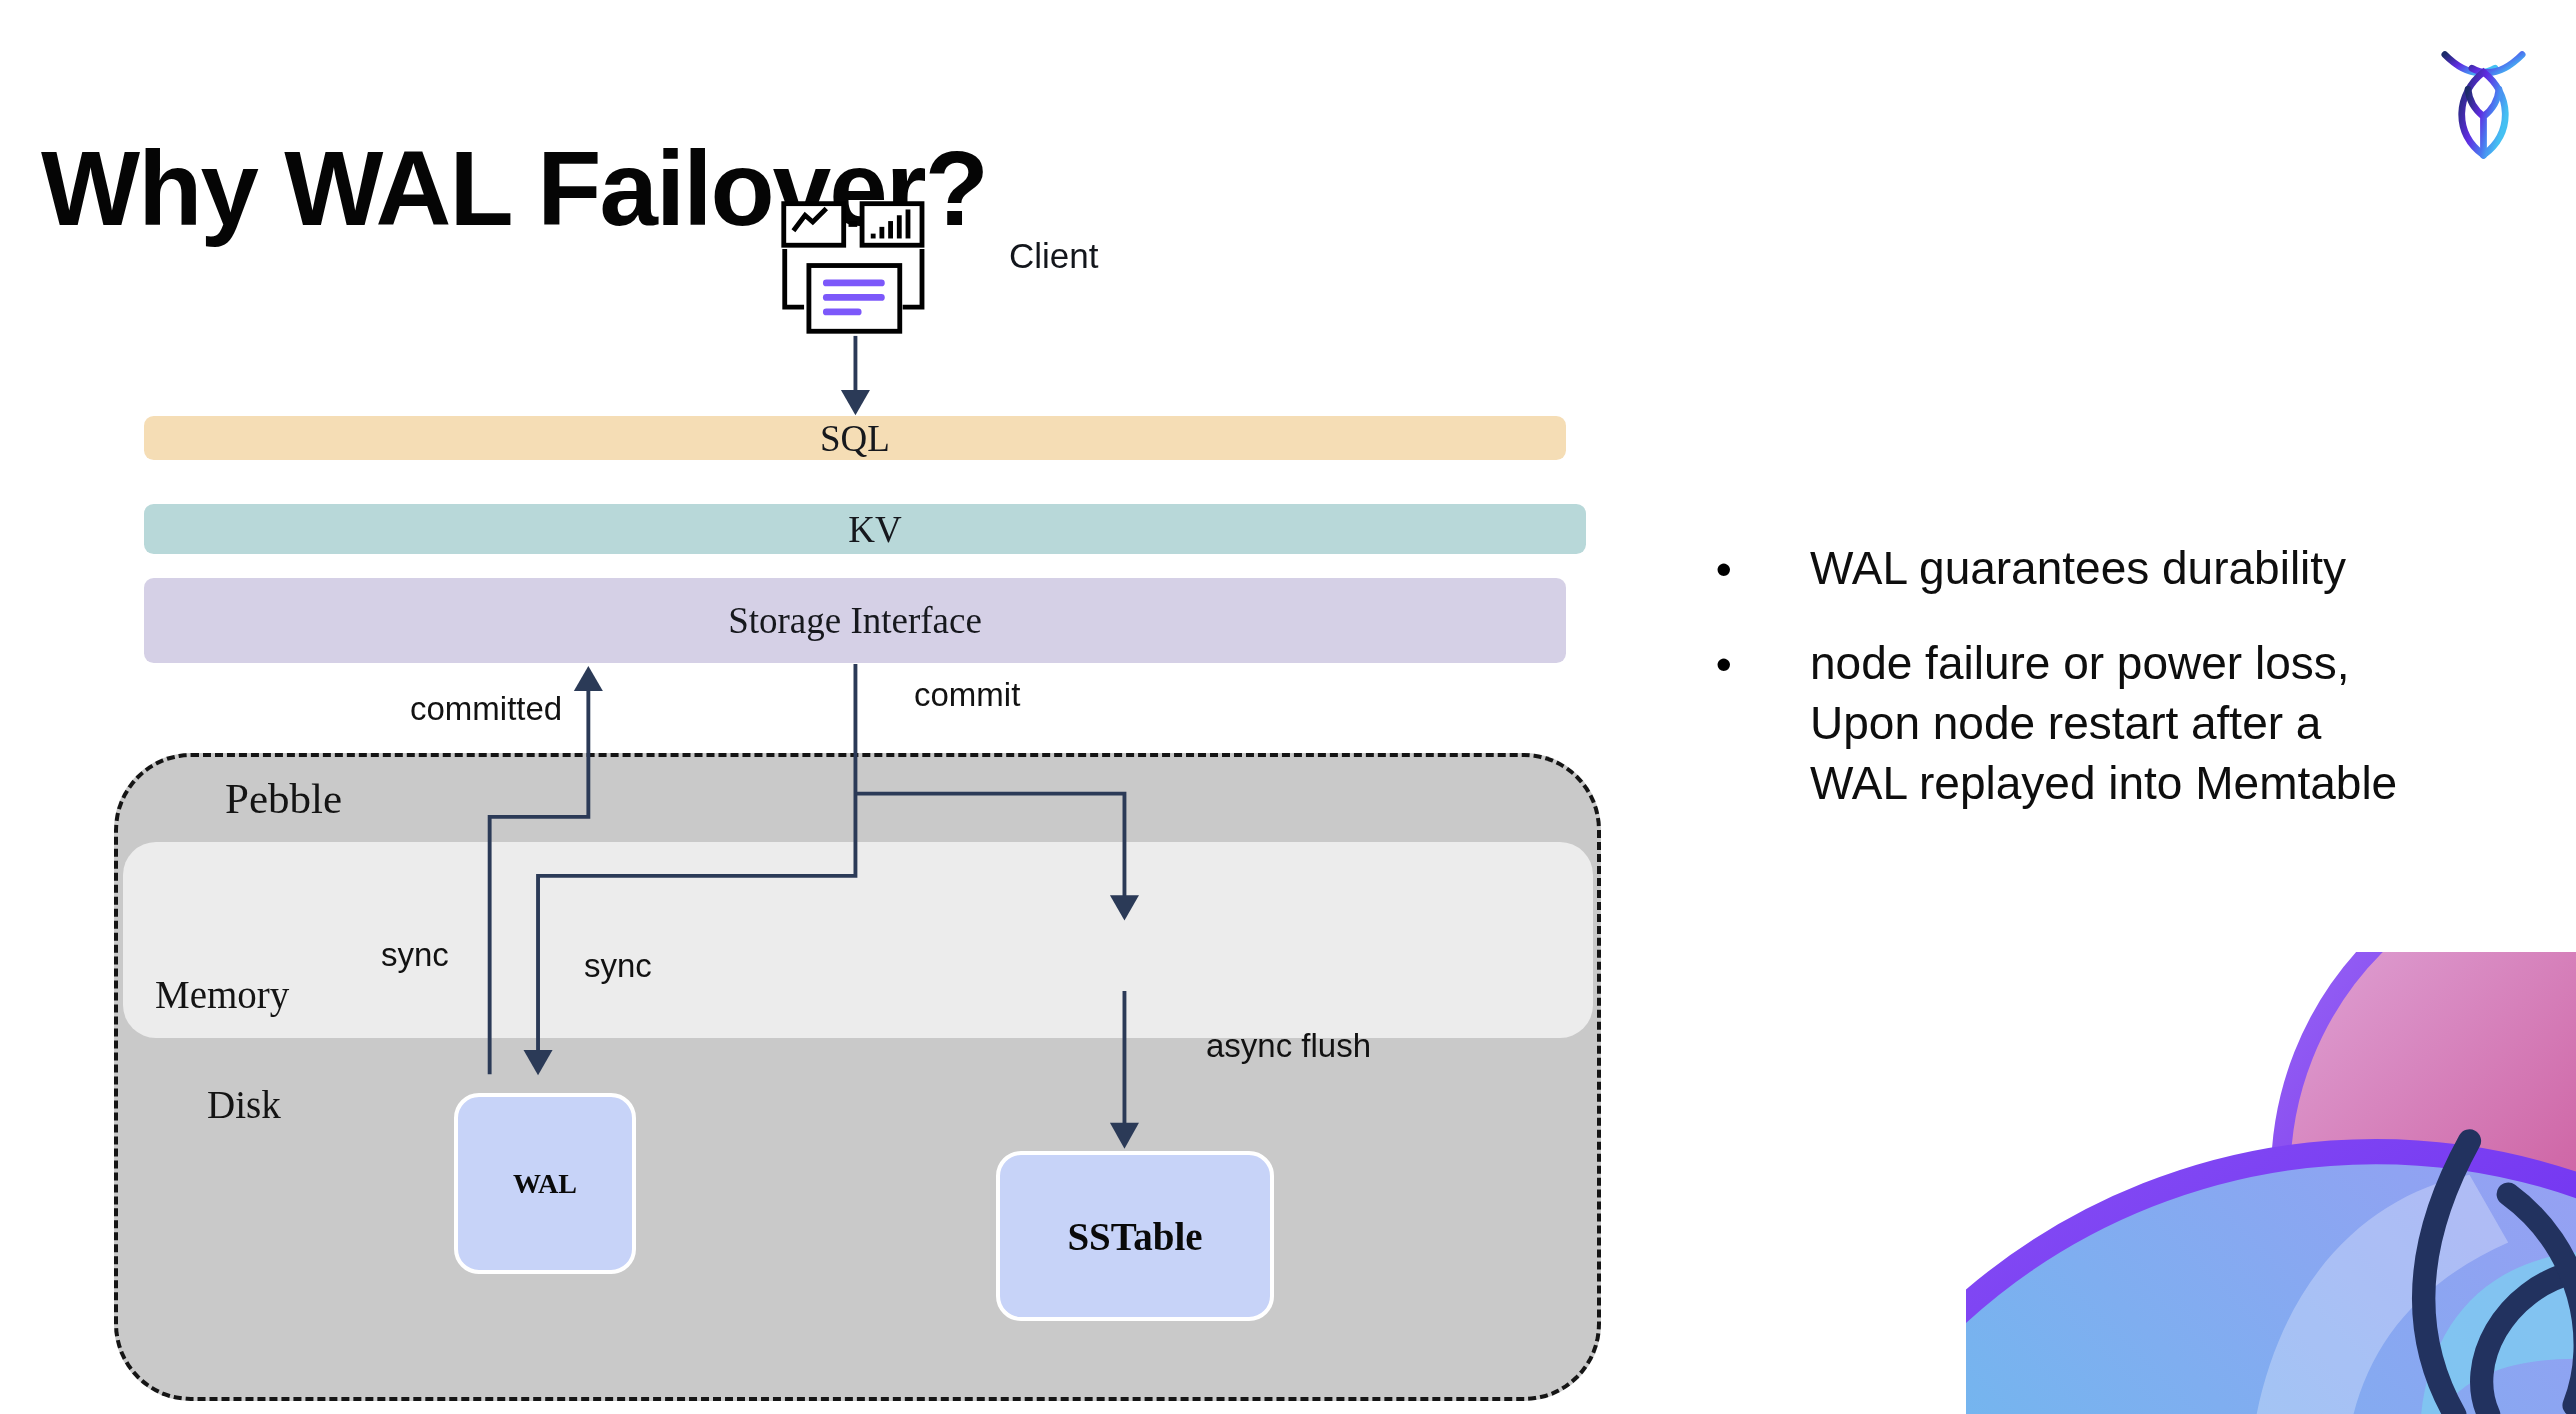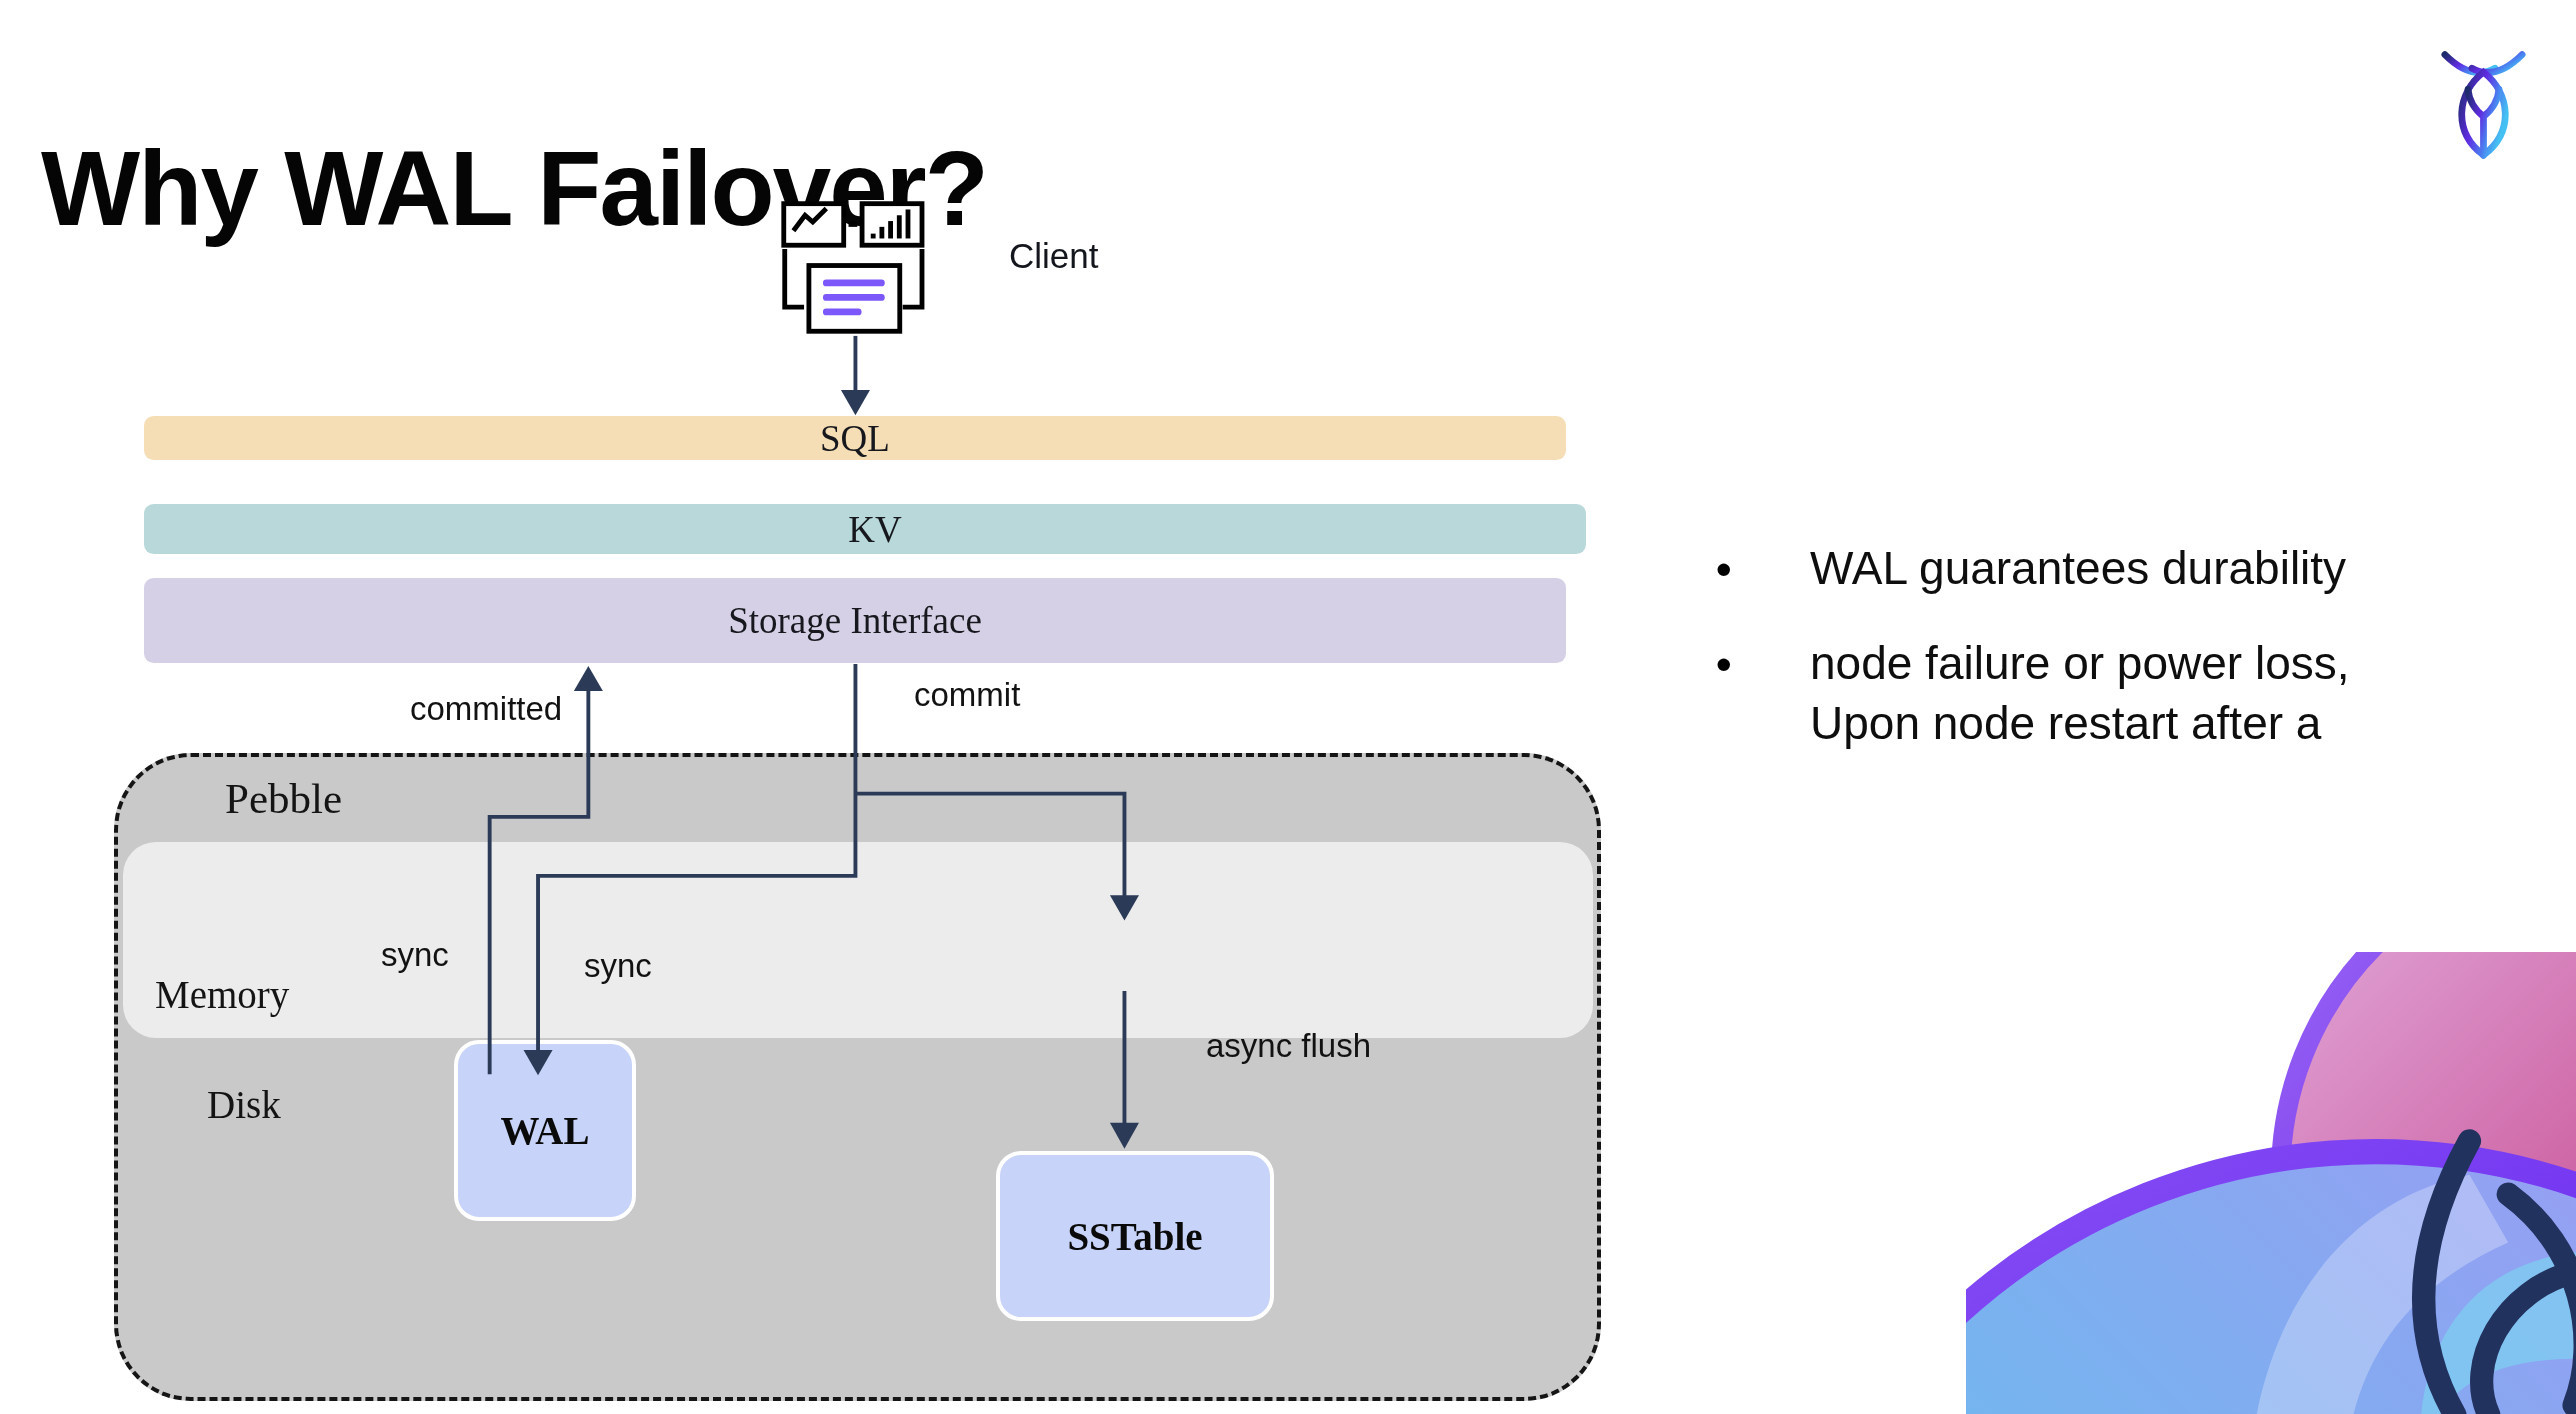--- a/index.html
+++ b/index.html
@@ -34,22 +34,22 @@
           background:#ececec;border-radius:33px;}
   .memory-label{position:absolute;left:155px;top:972px;
           font-family:"Liberation Serif","DejaVu Serif",serif;font-size:39px;color:#141414;}
   .disk-label{position:absolute;left:207px;top:1082px;
           font-family:"Liberation Serif","DejaVu Serif",serif;font-size:39px;color:#141414;}
 
   
   .node{position:absolute;background:#c7d3f8;box-sizing:border-box;
         display:flex;align-items:center;justify-content:center;
         font-family:"Liberation Serif","DejaVu Serif",serif;font-weight:bold;color:#0a0a0a;}
-  .node-wal{left:454px;top:1040px;width:182px;height:181px;border:4.8px solid #ffffff;
-        border-radius:25px;font-size:39px;}
+  .node-wal{left:454px;top:1093px;width:182px;height:181px;border:4.8px solid #ffffff;
+        border-radius:25px;font-size:28px;}
   .node-memtable{left:984px;top:922px;width:278px;height:67px;border:2.9px solid #a8a8a8;
         border-radius:17.4px;font-size:39px;}
   .node-sstable{left:996px;top:1151px;width:278px;height:170px;border:4.8px solid #ffffff;
         border-radius:25px;font-size:39px;}
 
   
   .edge-label{position:absolute;font-size:33px;color:#121212;line-height:39px;white-space:nowrap;}
   .lbl-committed{left:410px;top:689px;}
   .lbl-commit{left:914px;top:675px;}
   .lbl-sync-left{left:381px;top:935px;}
@@ -169,20 +169,21 @@
       <span class="bullet-dot">●</span>
       <div class="bullet-text">
         <div>WAL guarantees durability</div>
       </div>
     </div>
     <div class="bullet-item">
       <span class="bullet-dot">●</span>
       <div class="bullet-text">
         <div>node failure or power loss,</div>
         <div>Upon node restart after a</div>
+        <div>WAL replayed into Memtable</div>
       </div>
     </div>
   </div>
 
   <svg class="corner-art" width="610" height="463" viewBox="0 0 630 478">
     <defs>
       <linearGradient id="lg-pink" x1="0" y1="0" x2="1" y2="1">
         <stop offset="0" stop-color="#e2aede"></stop>
         <stop offset="0.45" stop-color="#d06aa9"></stop>
         <stop offset="1" stop-color="#bf2e7e"></stop>

